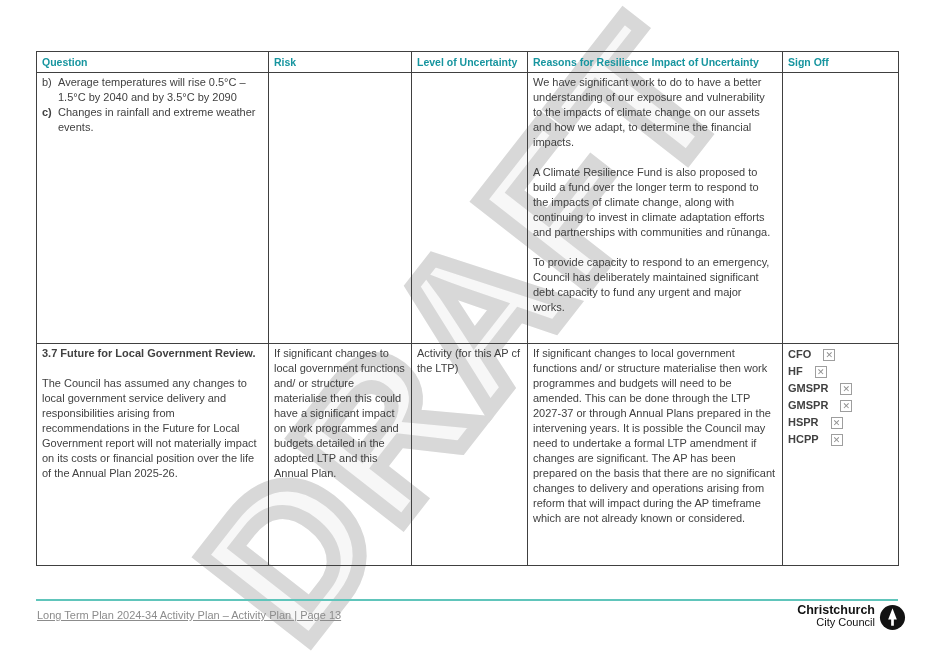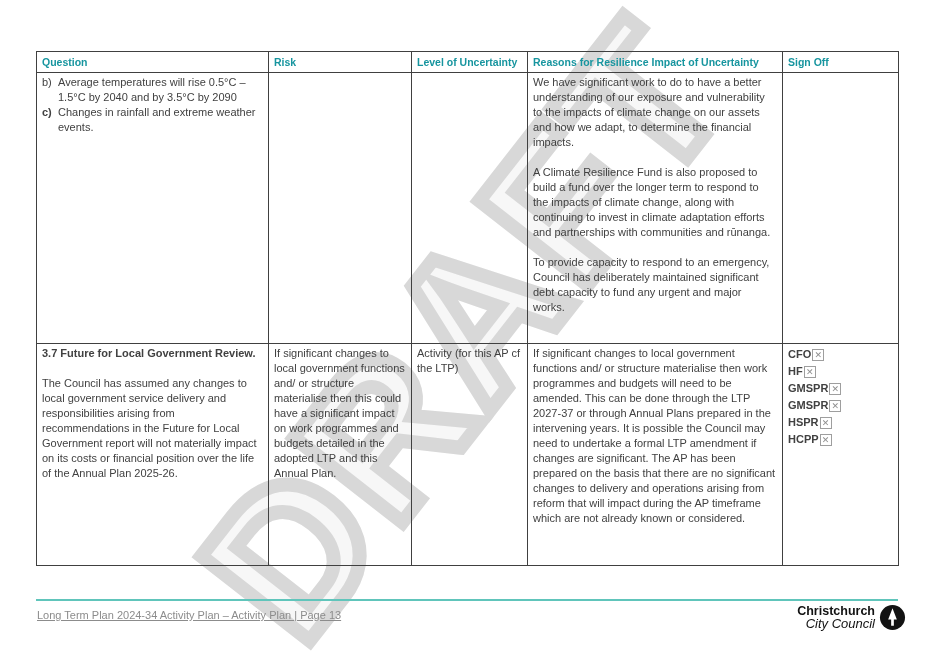--- a/index.html
+++ b/index.html
@@ -63,21 +63,21 @@
 
   .qitem { display: flex; margin: 0; }
   .qlabel { flex: none; width: 16px; }
   .qlabel.bold { font-weight: bold; }
   .qtext { flex: 1; }
 
   .para { margin: 0; }
   .para + .para { margin-top: 15px; }
   .q-heading { font-weight: bold; margin: 0 0 15px 0; }
 
-  .so-item { display: flex; align-items: center; gap: 1px; font-weight: bold; line-height: 17px; }
+  .so-item { display: flex; align-items: center; gap: 12px; font-weight: bold; line-height: 17px; }
   .checkbox {
     display: inline-block;
     width: 10px; height: 10px;
     border: 1px solid #9e9e9e;
     color: #8f8f8f;
     font-size: 9px; line-height: 10px;
     text-align: center;
     font-weight: normal;
   }
 
@@ -94,27 +94,27 @@
     left: 37px; top: 609px;
     font-size: 11px;
     color: #8c8c8c;
     z-index: 1;
     text-decoration: underline;
   }
   .logo {
     position: absolute;
     right: 28px; top: 604px;
     display: flex;
-    align-items: center;
+    align-items: flex-start;
     gap: 4px;
     z-index: 1;
   }
   .logo-text { text-align: right; color: #121212; line-height: 1.02; }
   .logo-line1 { font-weight: bold; font-size: 12.5px; }
-  .logo-line2 { font-size: 13px; font-style: italic; }
+  .logo-line2 { font-size: 11px; }
 </style>
 </head>
 <body>
 
 <div class="page">
 
   <div class="watermark">DRAFT</div>
 
   <table class="main">
     <colgroup>

